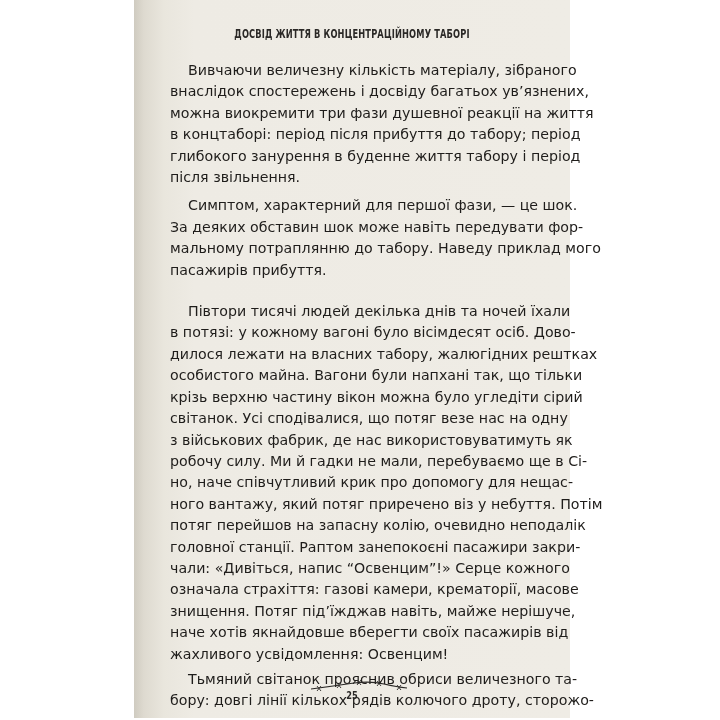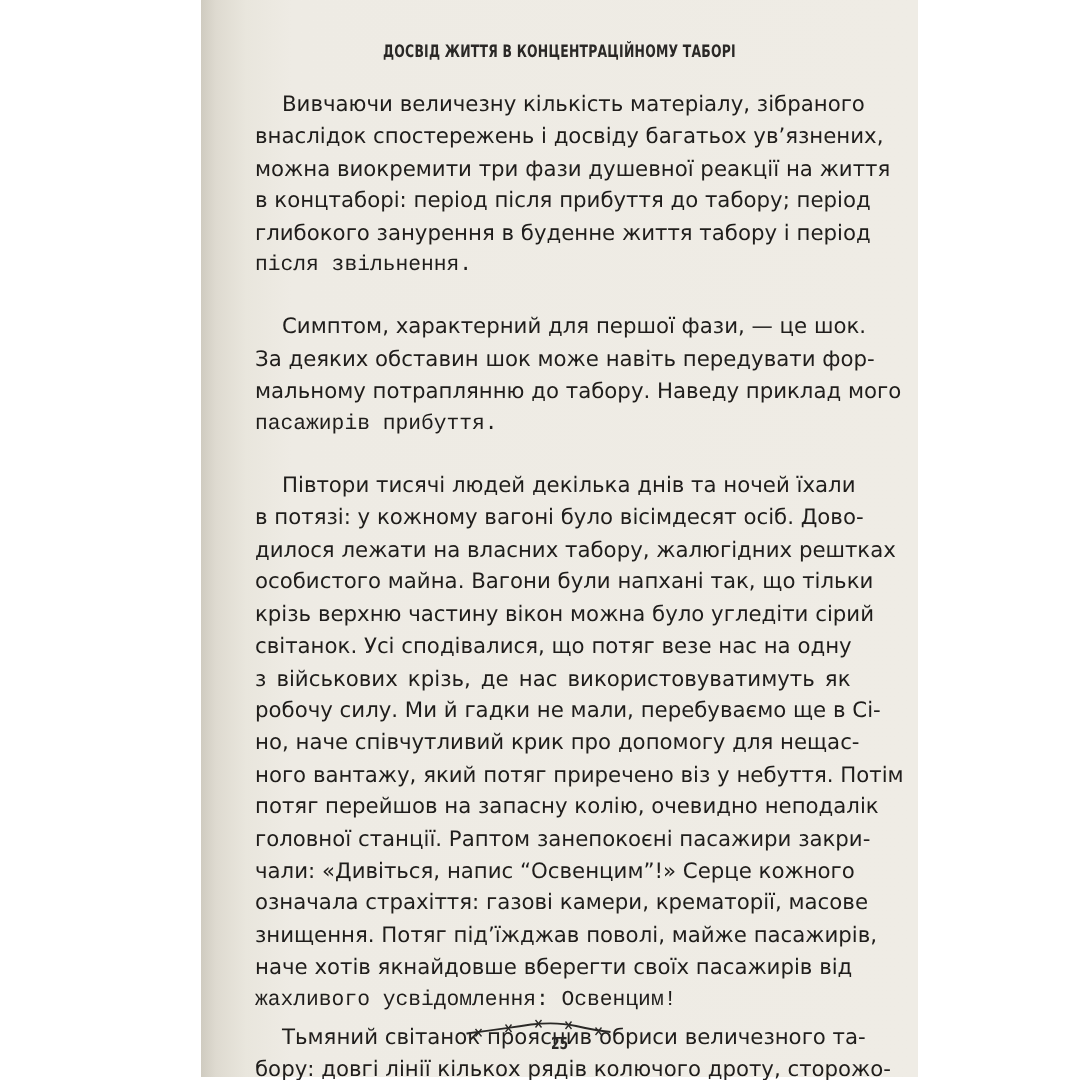--- a/index.html
+++ b/index.html
@@ -1,36 +1,36 @@
 <!DOCTYPE html>
 <html><head>
 <meta charset="utf-8">
 <style>
   html, body { margin: 0; padding: 0; }
   body {
     width: 720px; height: 720px; background: #ffffff; position: relative; overflow: hidden;
     font-family: "DejaVu Sans", sans-serif;
   }
   .page {
-    position: absolute; left: 134px; top: 0; width: 478px; height: 718px;
+    position: absolute; left: 134px; top: 0; width: 436px; height: 718px;
     background: linear-gradient(90deg, #cfcbc0 0px, #dedad0 10px, #e9e6dd 30px, #eeebe4 60px, #efece5 100%);
   }
   .header {
     position: absolute; left: 0; right: 0; top: 27px; text-align: center;
     font-family: "DejaVu Sans", sans-serif; font-weight: bold; font-size: 11.5px;
     letter-spacing: 0.2px; color: #2a2826; transform: scaleX(0.72); transform-origin: center;
   }
   .body-text {
     position: absolute; left: 36px; top: 60px; width: 397px;
     font-family: "DejaVu Sans", sans-serif; font-size: 14.2px; line-height: 21.4px;
     color: #1f1d1b;
   }
   .para { margin: 0; }
   .line { display: block; text-align: justify; text-align-last: justify; white-space: nowrap; }
-  .line.last { text-align-last: left; font-family: Liberation Mono, monospace; }
+  .line.last { text-align-last: left; }
   .line.indent { padding-left: 18px; }
   .ornament { position: absolute; left: 175px; top: 677px; }
   .pagenum {
     position: absolute; left: 0; right: 0; top: 689px; text-align: center;
     font-family: "DejaVu Sans", sans-serif; font-weight: bold; font-size: 11px; color: #2a2826;
     transform: scaleX(0.75);
   }
 </style>
 </head>
 <body>
@@ -42,43 +42,43 @@
 
     <div class="para">
       <span class="line indent">Вивчаючи величезну кількість матеріалу, зібраного</span>
       <span class="line">внаслідок спостережень і досвіду багатьох ув’язнених,</span>
       <span class="line">можна виокремити три фази душевної реакції на життя</span>
       <span class="line">в концтаборі: період після прибуття до табору; період</span>
       <span class="line">глибокого занурення в буденне життя табору і період</span>
       <span class="line last">після звільнення.</span>
     </div>
 
-    <div class="para" style="margin-top:20px">
+    <div class="para" style="margin-top:7px">
       <span class="line indent">Симптом, характерний для першої фази, — це шок.</span>
       <span class="line">За деяких обставин шок може навіть передувати фор-</span>
       <span class="line">мальному потраплянню до табору. Наведу приклад мого</span>
       <span class="line last">пасажирів прибуття.</span>
     </div>
 
     <div class="para" style="margin-top:20px">
       <span class="line indent">Півтори тисячі людей декілька днів та ночей їхали</span>
       <span class="line">в потязі: у кожному вагоні було вісімдесят осіб. Дово-</span>
       <span class="line">дилося лежати на власних табору, жалюгідних рештках</span>
       <span class="line">особистого майна. Вагони були напхані так, що тільки</span>
       <span class="line">крізь верхню частину вікон можна було угледіти сірий</span>
       <span class="line">світанок. Усі сподівалися, що потяг везе нас на одну</span>
-      <span class="line">з військових крізь, де нас використовуватимуть як</span>
+      <span class="line">з військових фабрик, де нас використовуватимуть як</span>
       <span class="line">робочу силу. Ми й гадки не мали, перебуваємо ще в Сі-</span>
       <span class="line">но, наче співчутливий крик про допомогу для нещас-</span>
       <span class="line">ного вантажу, який потяг приречено віз у небуття. Потім</span>
       <span class="line">потяг перейшов на запасну колію, очевидно неподалік</span>
       <span class="line">головної станції. Раптом занепокоєні пасажири закри-</span>
       <span class="line">чали: «Дивіться, напис “Освенцим”!» Серце кожного</span>
       <span class="line">означала страхіття: газові камери, крематорії, масове</span>
-      <span class="line">знищення. Потяг під’їжджав поволі, майже пасажирів,</span>
+      <span class="line">знищення. Потяг під’їжджав навіть, майже нерішуче,</span>
       <span class="line">наче хотів якнайдовше вберегти своїх пасажирів від</span>
       <span class="line last">жахливого усвідомлення: Освенцим!</span>
     </div>
 
     <div class="para" style="margin-top:4px">
       <span class="line indent">Тьмяний світанок прояснив обриси величезного та-</span>
       <span class="line">бору: довгі лінії кількох рядів колючого дроту, сторожо-</span>
 
     </div>
   </div>

